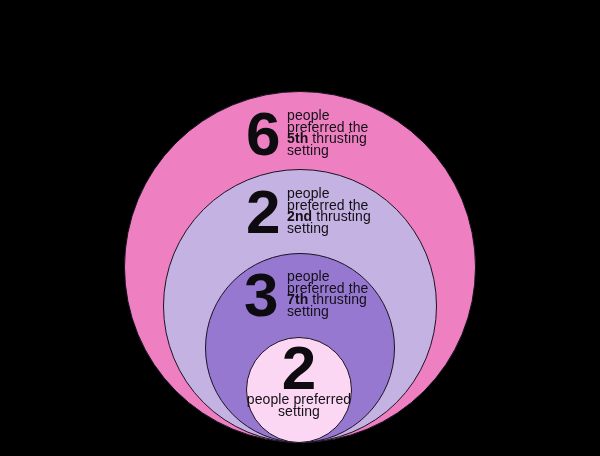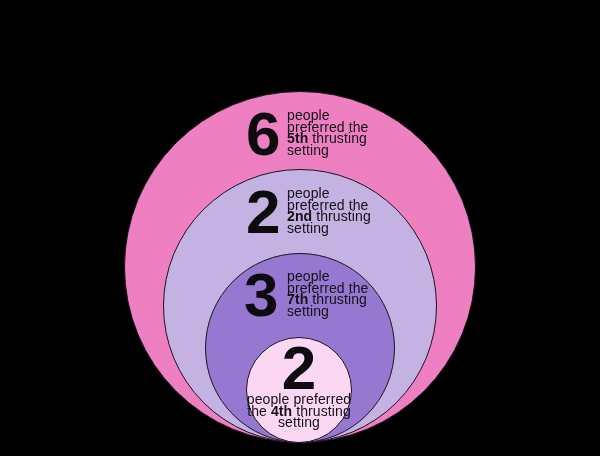--- a/index.html
+++ b/index.html
@@ -65,17 +65,16 @@
   <div class="desc d3">
     <div>people</div>
     <div>preferred the</div>
     <div><span class="ord">7th</span><span> thrusting</span></div>
     <div>setting</div>
   </div>
 
   <div class="num n4">2</div>
   <div class="desc d4">
     <div>people preferred</div>
-    <div><span>the </span><span class="ord">4th</span><span> thrusting</span></div>
     <div>setting</div>
   </div>
 
 </div>
 
 </body></html>

